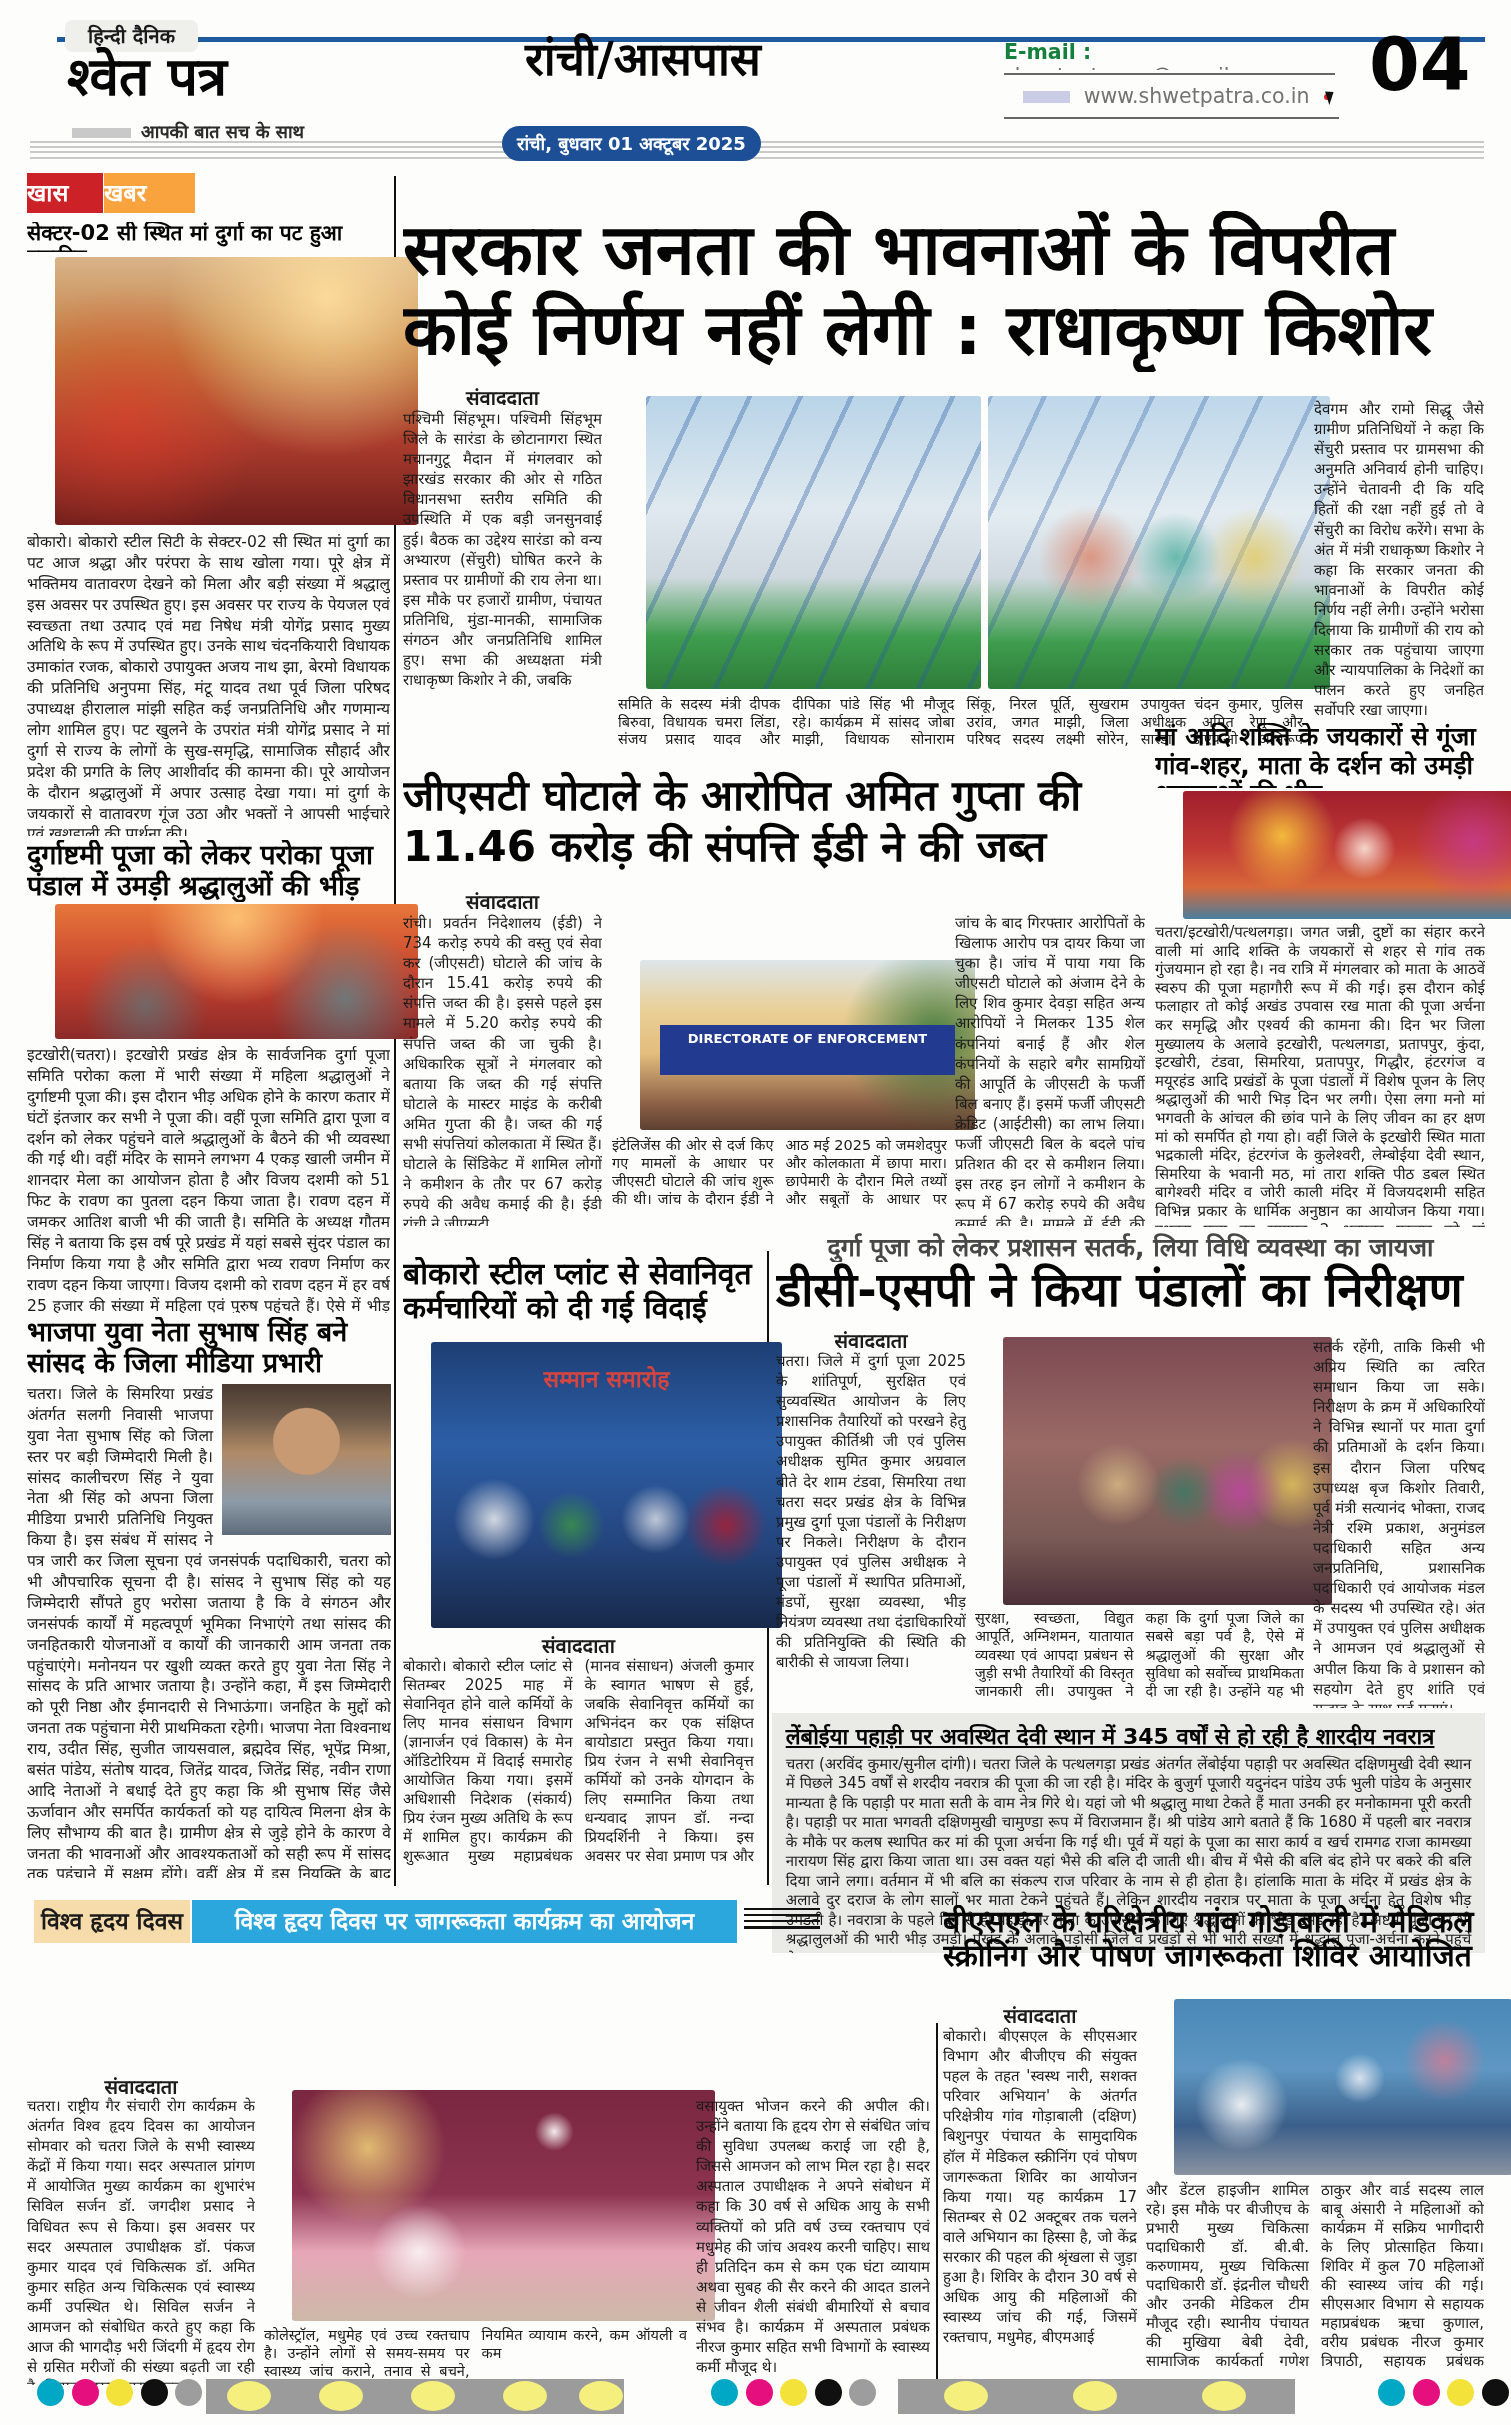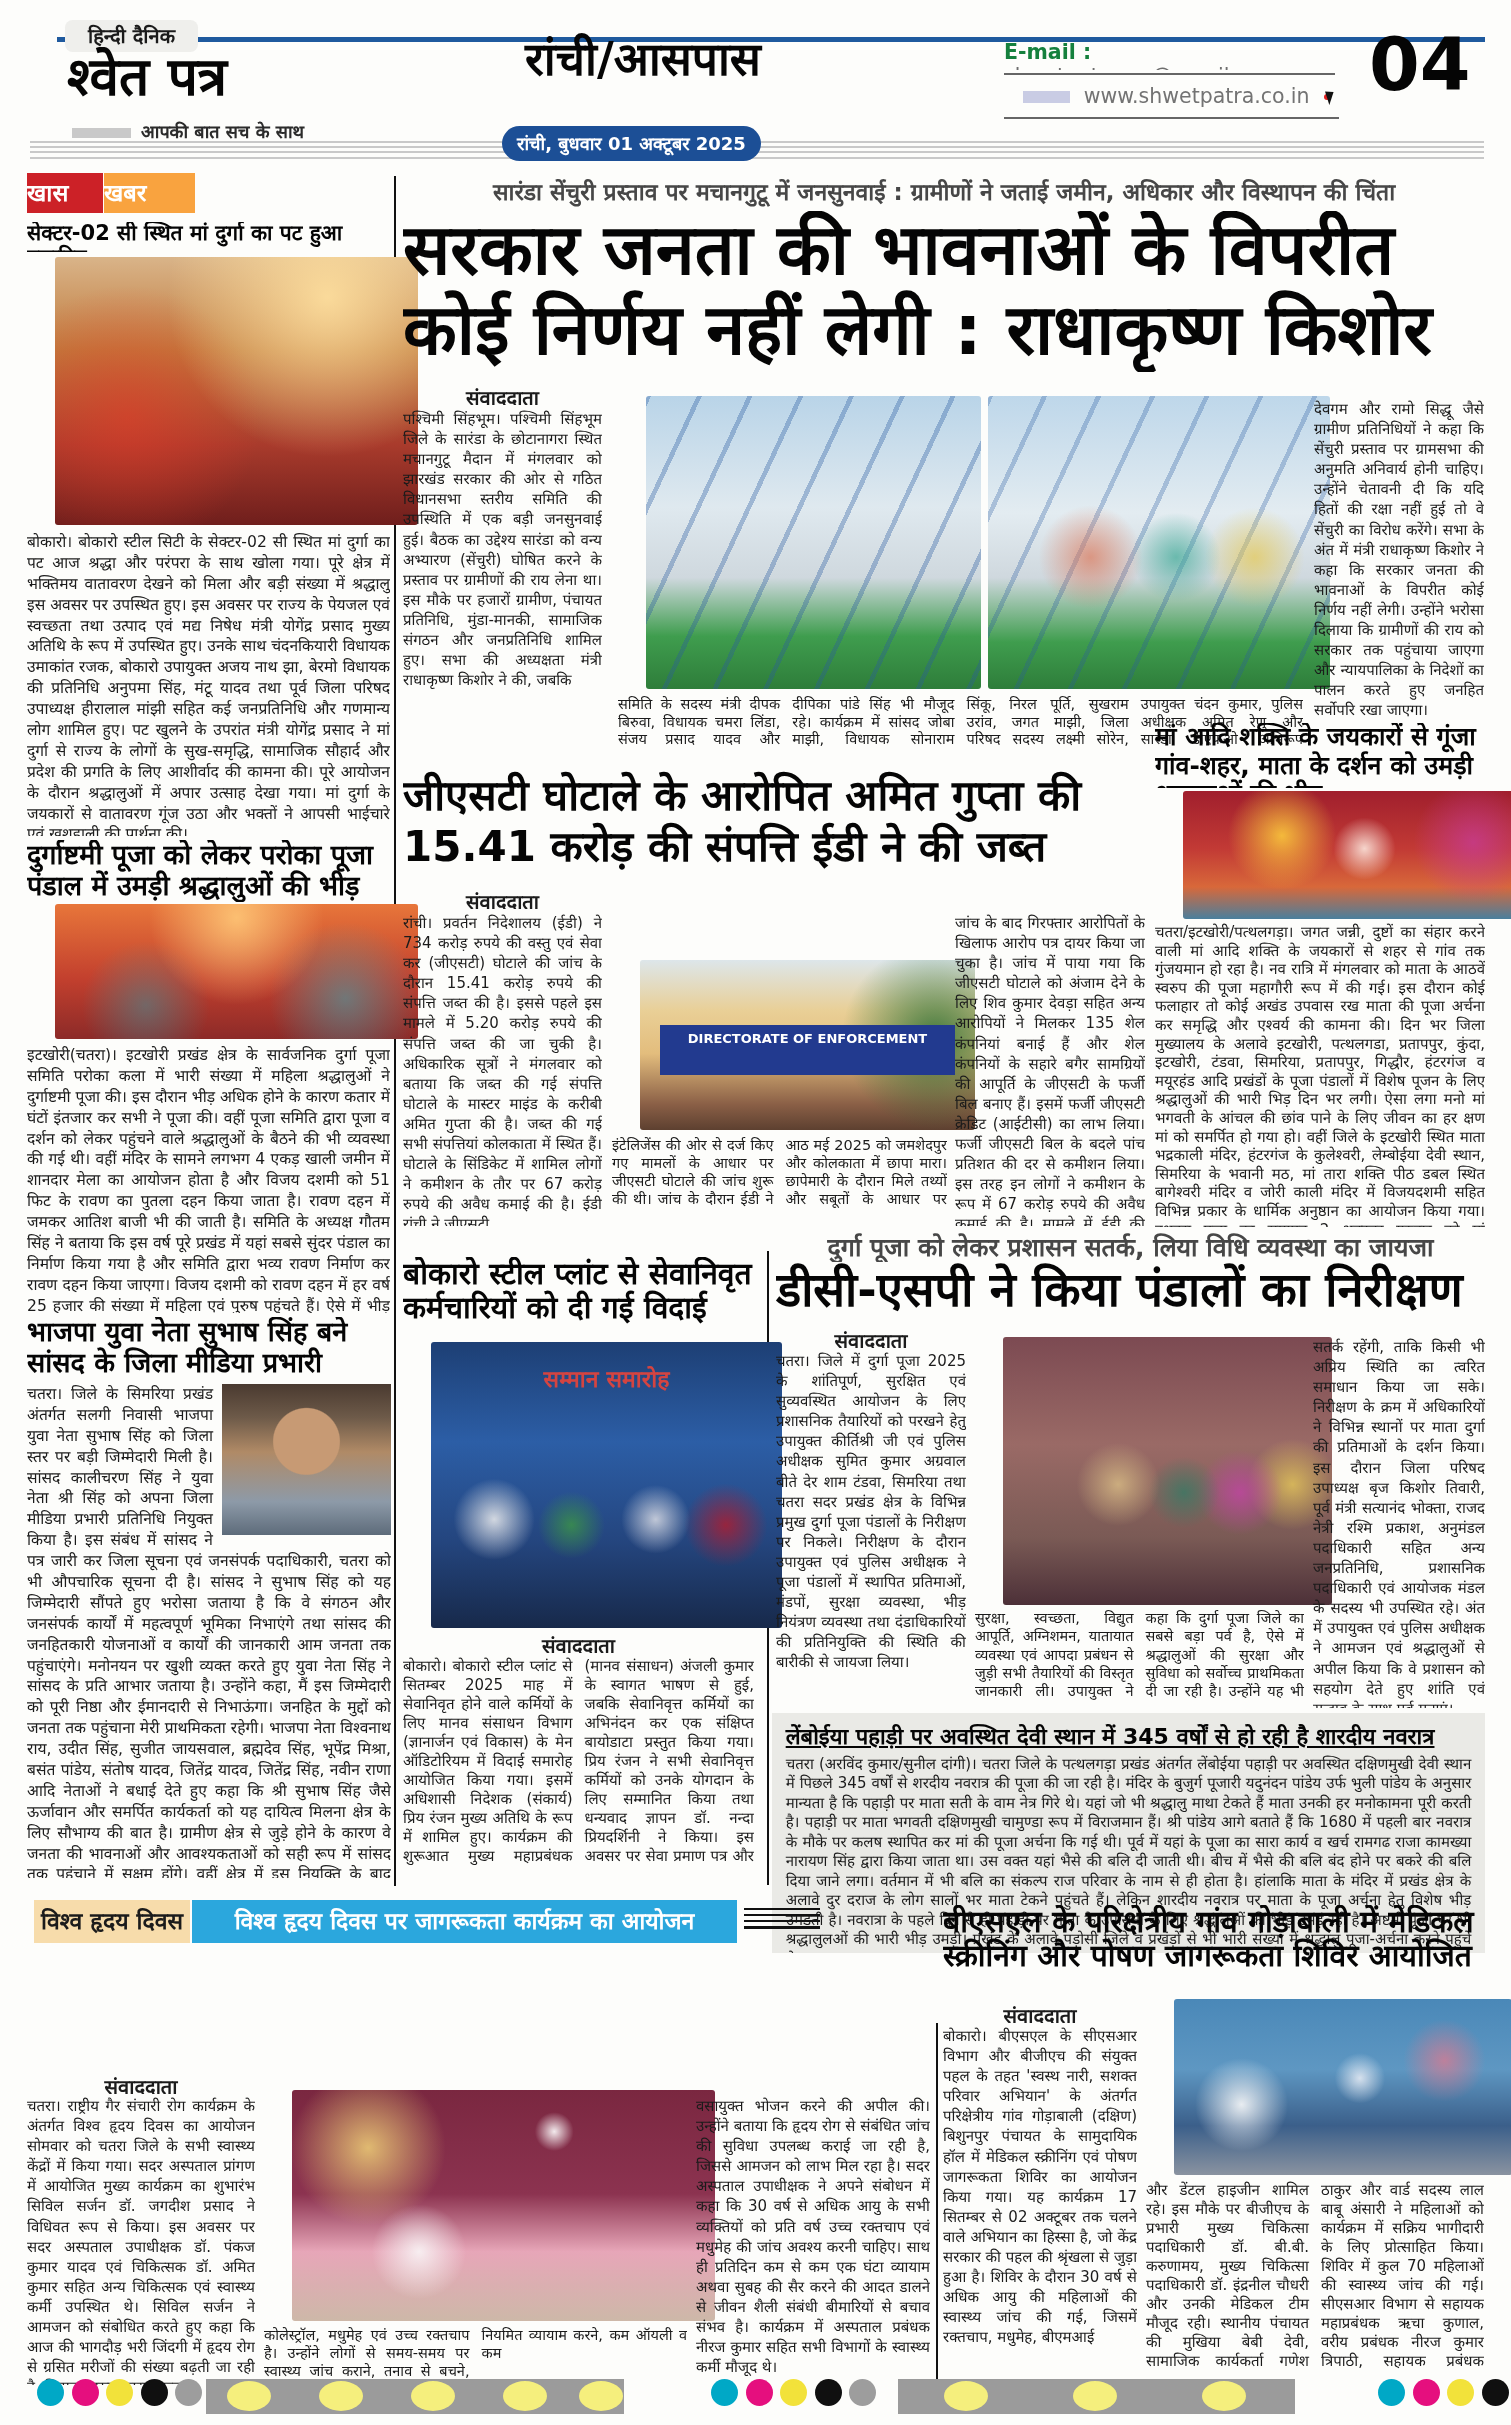--- a/index.html
+++ b/index.html
@@ -79,32 +79,31 @@
        background:radial-gradient(circle at 50% 10%,rgba(255,200,120,.9),transparent 40%),radial-gradient(circle at 80% 70%,rgba(70,160,170,.6),transparent 25%),radial-gradient(circle at 25% 75%,rgba(60,150,160,.5),transparent 22%),linear-gradient(180deg,#e8763a 0%,#c3402e 55%,#8c2a28 100%);"></div>
   <div class="abs body-text" style="left:27px;top:1045px;width:363px;height:268px;font-size:15.6px;">इटखोरी(चतरा)। इटखोरी प्रखंड क्षेत्र के सार्वजनिक दुर्गा पूजा समिति परोका कला में भारी संख्या में महिला श्रद्धालुओं ने दुर्गाष्टमी पूजा की। इस दौरान भीड़ अधिक होने के कारण कतार में घंटों इंतजार कर सभी ने पूजा की। वहीं पूजा समिति द्वारा पूजा व दर्शन को लेकर पहुंचने वाले श्रद्धालुओं के बैठने की भी व्यवस्था की गई थी। वहीं मंदिर के सामने लगभग 4 एकड़ खाली जमीन में शानदार मेला का आयोजन होता है और विजय दशमी को 51 फिट के रावण का पुतला दहन किया जाता है। रावण दहन में जमकर आतिश बाजी भी की जाती है। समिति के अध्यक्ष गौतम सिंह ने बताया कि इस वर्ष पूरे प्रखंड में यहां सबसे सुंदर पंडाल का निर्माण किया गया है और समिति द्वारा भव्य रावण निर्माण कर रावण दहन किया जाएगा। विजय दशमी को रावण दहन में हर वर्ष 25 हजार की संख्या में महिला एवं पुरुष पहुंचते हैं। ऐसे में भीड़ को देखते हुए सभी तरह की तैयारी की गई है।</div>
 
   <div class="abs headline" style="left:27px;top:1317px;width:364px;height:62px;font-size:27px;">भाजपा युवा नेता सुभाष सिंह बने सांसद के जिला मीडिया प्रभारी</div>
   <div class="abs" style="left:27px;top:1384px;width:364px;height:494px;">
     <div style="float:right;width:169px;height:151px;margin:0 0 6px 9px;
          background:radial-gradient(circle at 50% 38%,#c79a74 0 26%,rgba(0,0,0,0) 27%),linear-gradient(180deg,#4a3a30 0%,#6d5a49 22%,#b08a66 45%,#8d9aa8 78%,#5d6b7a 100%);"></div>
     <div class="body-text" style="font-size:15.6px;">चतरा। जिले के सिमरिया प्रखंड अंतर्गत सलगी निवासी भाजपा युवा नेता सुभाष सिंह को जिला स्तर पर बड़ी जिम्मेदारी मिली है। सांसद कालीचरण सिंह ने युवा नेता श्री सिंह को अपना जिला मीडिया प्रभारी प्रतिनिधि नियुक्त किया है। इस संबंध में सांसद ने पत्र जारी कर जिला सूचना एवं जनसंपर्क पदाधिकारी, चतरा को भी औपचारिक सूचना दी है। सांसद ने सुभाष सिंह को यह जिम्मेदारी सौंपते हुए भरोसा जताया है कि वे संगठन और जनसंपर्क कार्यों में महत्वपूर्ण भूमिका निभाएंगे तथा सांसद की जनहितकारी योजनाओं व कार्यों की जानकारी आम जनता तक पहुंचाएंगे। मनोनयन पर खुशी व्यक्त करते हुए युवा नेता सिंह ने सांसद के प्रति आभार जताया है। उन्होंने कहा, मैं इस जिम्मेदारी को पूरी निष्ठा और ईमानदारी से निभाऊंगा। जनहित के मुद्दों को जनता तक पहुंचाना मेरी प्राथमिकता रहेगी। भाजपा नेता विश्वनाथ राय, उदीत सिंह, सुजीत जायसवाल, ब्रह्मदेव सिंह, भूपेंद्र मिश्रा, बसंत पांडेय, संतोष यादव, जितेंद्र यादव, जितेंद्र सिंह, नवीन राणा आदि नेताओं ने बधाई देते हुए कहा कि श्री सुभाष सिंह जैसे ऊर्जावान और समर्पित कार्यकर्ता को यह दायित्व मिलना क्षेत्र के लिए सौभाग्य की बात है। ग्रामीण क्षेत्र से जुड़े होने के कारण वे जनता की भावनाओं और आवश्यकताओं को सही रूप में सांसद तक पहुंचाने में सक्षम होंगे। वहीं क्षेत्र में इस नियुक्ति के बाद संगठन को भी नई ऊर्जा और मजबूती मिलेगी। साथ ही आम जनमानस ने भी सुभाष सिंह की इस उपलब्धि पर हर्ष व्यक्त करते हुए बधाई व शुभकामना दी है।</div>
   </div>
 
-  <div class="abs kicker" style="left:403px;top:175px;width:1082px;height:32px;font-size:23px;">सारंडा सेंचुरी प्रस्ताव पर मचानगुटू में जनसुनवाई : ग्रामीणों ने जताई जमीन, अधिकार और विस्थापन की चिंता</div>
   <div class="abs headline" style="left:403px;top:211px;width:1082px;height:161px;font-size:70px;">सरकार जनता की भावनाओं के विपरीत कोई निर्णय नहीं लेगी : राधाकृष्ण किशोर</div>
   <div class="abs byline" style="left:403px;top:384px;width:199px;height:21px;">संवाददाता</div>
   <div class="abs body-text" style="left:403px;top:409px;width:199px;height:280px;font-size:15px;">पश्चिमी सिंहभूम। पश्चिमी सिंहभूम जिले के सारंडा के छोटानागरा स्थित मचानगुटू मैदान में मंगलवार को झारखंड सरकार की ओर से गठित विधानसभा स्तरीय समिति की उपस्थिति में एक बड़ी जनसुनवाई हुई। बैठक का उद्देश्य सारंडा को वन्य अभ्यारण (सेंचुरी) घोषित करने के प्रस्ताव पर ग्रामीणों की राय लेना था। इस मौके पर हजारों ग्रामीण, पंचायत प्रतिनिधि, मुंडा-मानकी, सामाजिक संगठन और जनप्रतिनिधि शामिल हुए। सभा की अध्यक्षता मंत्री राधाकृष्ण किशोर ने की, जबकि</div>
   <div class="photo" style="left:618px;top:396px;width:335px;height:293px;
        background:repeating-linear-gradient(115deg,rgba(40,90,160,.35) 0 4.6px,transparent 4.6px 46px),linear-gradient(180deg,#b9d4e8 0%,#dfe9ef 38%,#cfd8de 62%,#3f9d4e 82%,#2e7d3a 100%);"></div>
   <div class="photo" style="left:960px;top:396px;width:342px;height:293px;
        background:radial-gradient(circle at 30% 55%,rgba(220,120,90,.7),transparent 18%),radial-gradient(circle at 55% 55%,rgba(60,170,150,.7),transparent 18%),radial-gradient(circle at 78% 55%,rgba(230,200,80,.7),transparent 16%),repeating-linear-gradient(115deg,rgba(40,90,160,.3) 0 4.6px,transparent 4.6px 49px),linear-gradient(180deg,#bed7ea 0%,#e3ecf1 40%,#cfd8de 62%,#3f9d4e 84%,#2e7d3a 100%);"></div>
   <div class="abs body-text cols-4" style="left:618px;top:696px;width:685px;height:70px;font-size:14.5px;line-height:1.22;">समिति के सदस्य मंत्री दीपक बिरुवा, विधायक चमरा लिंडा, संजय प्रसाद यादव और दीपिका पांडे सिंह भी मौजूद रहे। कार्यक्रम में सांसद जोबा माझी, विधायक सोनाराम सिंकू, निरल पूर्ति, सुखराम उरांव, जगत माझी, जिला परिषद सदस्य लक्ष्मी सोरेन, उपायुक्त चंदन कुमार, पुलिस अधीक्षक अमित रेणु और सारंडा डीएफओ अभिरूप सिन्हा समेत कई अधिकारी उपस्थित थे। डीएफओ ने कार्यक्रम की शुरूआत करते हुए बताया कि ग्रामीणों की राय ही समिति की अंतिम रिपोर्ट का आधार बनेगी। ग्रामीणों ने सभा में जमीन, वनोपज और पारंपरिक अधिकारों की सुरक्षा, खदानों से रोजगार, विस्थापन की आशंका और स्वास्थ्य सुविधाओं की कमी जैसे मुद्दे उठाए। मुखिया लिपि मुंडा, रामेश्वर चांपिया, मंगल सिंह गिलुआ, बामिया माझी, लगुड़ा</div>
   <div class="abs body-text" style="left:1314px;top:399px;width:170px;height:367px;font-size:15px;">देवगम और रामो सिद्धू जैसे ग्रामीण प्रतिनिधियों ने कहा कि सेंचुरी प्रस्ताव पर ग्रामसभा की अनुमति अनिवार्य होनी चाहिए। उन्होंने चेतावनी दी कि यदि हितों की रक्षा नहीं हुई तो वे सेंचुरी का विरोध करेंगे। सभा के अंत में मंत्री राधाकृष्ण किशोर ने कहा कि सरकार जनता की भावनाओं के विपरीत कोई निर्णय नहीं लेगी। उन्होंने भरोसा दिलाया कि ग्रामीणों की राय को सरकार तक पहुंचाया जाएगा और न्यायपालिका के निदेशों का पालन करते हुए जनहित सर्वोपरि रखा जाएगा।</div>
 
-  <div class="abs headline" style="left:403px;top:770px;width:745px;height:108px;font-size:42px;line-height:1.22;">जीएसटी घोटाले के आरोपित अमित गुप्ता की 15.41 करोड़ की संपत्ति ईडी ने की जब्त</div>
+  <div class="abs headline" style="left:403px;top:770px;width:745px;height:108px;font-size:42px;line-height:1.22;">जीएसटी घोटाले के आरोपित अमित गुप्ता की 11.46 करोड़ की संपत्ति ईडी ने की जब्त</div>
   <div class="abs byline" style="left:403px;top:888px;width:199px;height:21px;">संवाददाता</div>
   <div class="abs body-text" style="left:403px;top:913px;width:199px;height:313px;font-size:15px;">रांची। प्रवर्तन निदेशालय (ईडी) ने 734 करोड़ रुपये की वस्तु एवं सेवा कर (जीएसटी) घोटाले की जांच के दौरान 15.41 करोड़ रुपये की संपत्ति जब्त की है। इससे पहले इस मामले में 5.20 करोड़ रुपये की संपत्ति जब्त की जा चुकी है। अधिकारिक सूत्रों ने मंगलवार को बताया कि जब्त की गई संपत्ति घोटाले के मास्टर माइंड के करीबी अमित गुप्ता की है। जब्त की गई सभी संपत्तियां कोलकाता में स्थित हैं। घोटाले के सिंडिकेट में शामिल लोगों ने कमीशन के तौर पर 67 करोड़ रुपये की अवैध कमाई की है। ईडी रांची ने जीएसटी</div>
   <div class="photo" style="left:612px;top:960px;width:335px;height:170px;
        background:radial-gradient(circle at 88% 45%,rgba(40,110,50,.85),transparent 30%),linear-gradient(180deg,#dde6ea 0%,#e9cf96 30%,#e3bd7d 55%,#8a5f46 85%,#5d4030 100%);">
     <div class="signblue" style="position:absolute;left:6%;top:38%;width:88%;height:26%;font-size:13px;line-height:1.2;padding-top:6px;">DIRECTORATE OF ENFORCEMENT</div>
   </div>
   <div class="abs body-text cols-2" style="left:612px;top:1136px;width:335px;height:90px;font-size:14.5px;line-height:1.25;">इंटेलिजेंस की ओर से दर्ज किए गए मामलों के आधार पर जीएसटी घोटाले की जांच शुरू की थी। जांच के दौरान ईडी ने आठ मई 2025 को जमशेदपुर और कोलकाता में छापा मारा। छापेमारी के दौरान मिले तथ्यों और सबूतों के आधार पर घोटाले के मास्टर माइंड शिवकुमार देवड़ा, मोहित देवड़ा, अमित गुप्ता और अमित अग्रवाल उर्फ विक्की भालोटिया को गिरफ्तार किया गया था। ईडी की ओर से मामले की</div>
   <div class="abs body-text" style="left:955px;top:913px;width:190px;height:313px;font-size:15px;">जांच के बाद गिरफ्तार आरोपितों के खिलाफ आरोप पत्र दायर किया जा चुका है। जांच में पाया गया कि जीएसटी घोटाले को अंजाम देने के लिए शिव कुमार देवड़ा सहित अन्य आरोपियों ने मिलकर 135 शेल कंपनियां बनाई हैं और शेल कंपनियों के सहारे बगैर सामग्रियों की आपूर्ति के जीएसटी के फर्जी बिल बनाए हैं। इसमें फर्जी जीएसटी क्रेडिट (आईटीसी) का लाभ लिया। फर्जी जीएसटी बिल के बदले पांच प्रतिशत की दर से कमीशन लिया। इस तरह इन लोगों ने कमीशन के रूप में 67 करोड़ रुपये की अवैध कमाई की है। मामले में ईडी की जांच जारी है।</div>
 
   <div class="abs headline" style="left:1155px;top:723px;width:330px;height:65px;font-size:25px;">मां आदि शक्ति के जयकारों से गूंजा गांव-शहर, माता के दर्शन को उमड़ी श्रद्धालुओं की भीड़</div>

